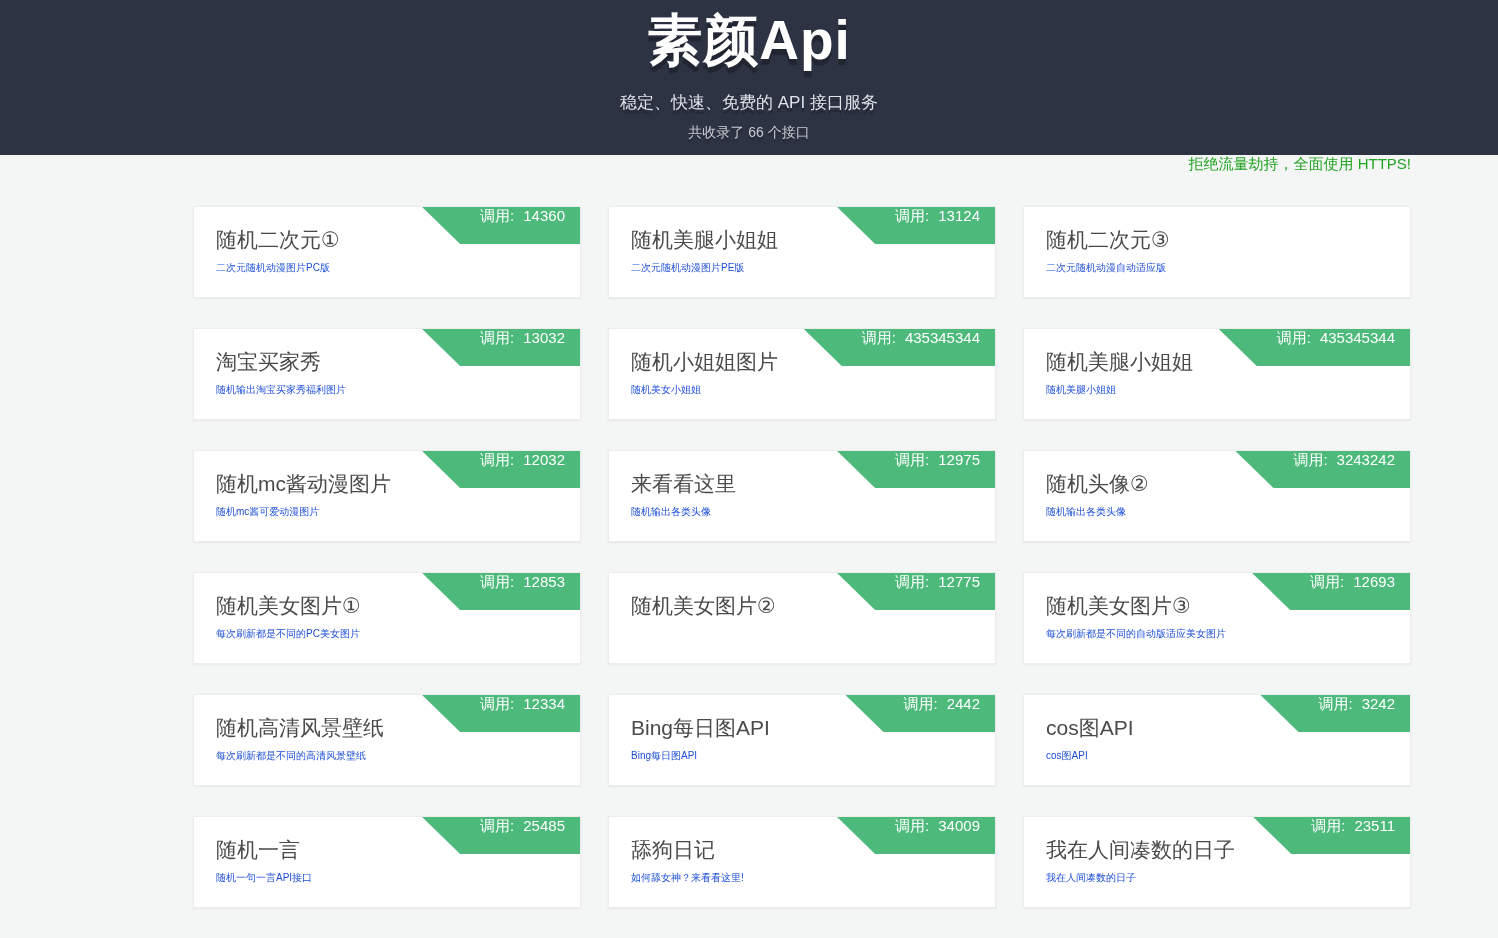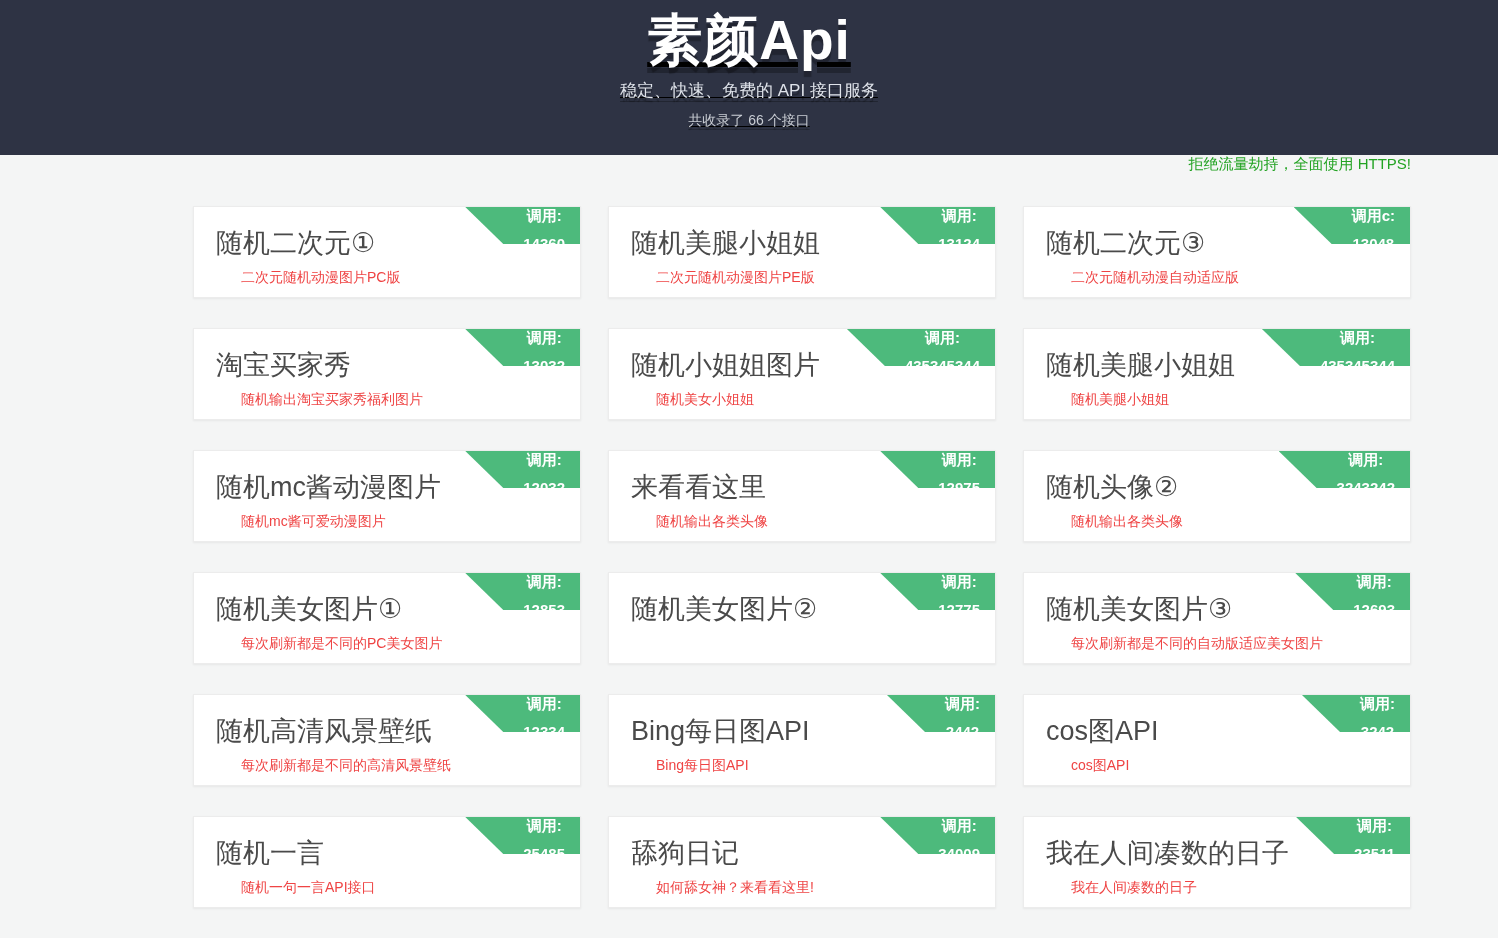--- a/index.html
+++ b/index.html
@@ -8,34 +8,33 @@
     overflow: hidden;
     font-family: "Liberation Sans", "DejaVu Sans", sans-serif;
     background: var(--page-bg, #f4f5f5);
   }
   
   .hero {
     width: 100%; height: 155px;
     background: var(--header-bg, #2e3344);
     text-align: center;
     padding-top: 6px;
-    text-decoration: underline;
   }
   .hero h1 {
     color: #ffffff;
     font-size: 55px;
     font-weight: bold;
     letter-spacing: 1px;
     line-height: 1.25;
     text-shadow: 0 6px 1px rgba(0,0,0,0.28);
   }
   .hero .subtitle {
     color: #dfe3ea;
     font-size: 17px;
-    margin-top: 4px;
+    margin-top: 16px;
     text-shadow: 0 4px 1px rgba(0,0,0,0.28);
     text-align: center;
   }
   .hero .count-line {
     color: #c9cdd4;
     font-size: 14px;
     margin-top: 10px;
     text-shadow: 0 3px 1px rgba(0,0,0,0.22);
   }
   
@@ -61,46 +60,44 @@
     position: relative;
     width: 388px; height: 92px;
     background: #ffffff;
     border: 1px solid #ececec;
     box-shadow: 0 1px 2px rgba(0,0,0,0.06);
     padding: 20px 22px 0 22px;
     overflow: hidden;
     cursor: pointer;
   }
   .card-title {
-    font-size: 27px;
+    font-size: 21px;
     color: #4a4a4a;
     line-height: 1.25;
     white-space: nowrap;
   }
   .card-desc {
     margin-top: 8px;
-    font-size: 14px;
-    color: #ef4444;
+    font-size: 10px;
+    color: #1d4ed8;
     white-space: nowrap;
-    margin-left: 25px;
   }
   .badge {
     position: absolute;
     top: 0; right: 0;
     height: 37px;
     display: flex;
-    align-items: center;
+    align-items: flex-start;
     gap: 9px;
     background: var(--badge-green, #4dba7c);
     color: #ffffff;
-    font-weight: bold;
+    font-weight: normal;
     font-size: 15px;
     padding: 0 15px 0 58px;
     clip-path: polygon(0 0, 100% 0, 100% 100%, 38px 100%);
-    flex-direction: column;
   }
 </style>
 </head>
 <body>
 
 <header class="hero">
   <h1>素颜Api</h1>
   <p class="subtitle">稳定、快速、免费的 API 接口服务</p>
   <p class="count-line">共收录了 66 个接口</p>
 </header>
@@ -122,24 +119,20 @@
   <div class="card">
     <div class="badge">
       <span>调用:</span>
       <span>13124</span>
     </div>
     <div class="card-title">随机美腿小姐姐</div>
     <div class="card-desc">二次元随机动漫图片PE版</div>
   </div>
 
   <div class="card">
-    <div class="badge">
-      <span>调用c:</span>
-      <span>13048</span>
-    </div>
     <div class="card-title">随机二次元③</div>
     <div class="card-desc">二次元随机动漫自动适应版</div>
   </div>
 
   <div class="card">
     <div class="badge">
       <span>调用:</span>
       <span>13032</span>
     </div>
     <div class="card-title">淘宝买家秀</div>

